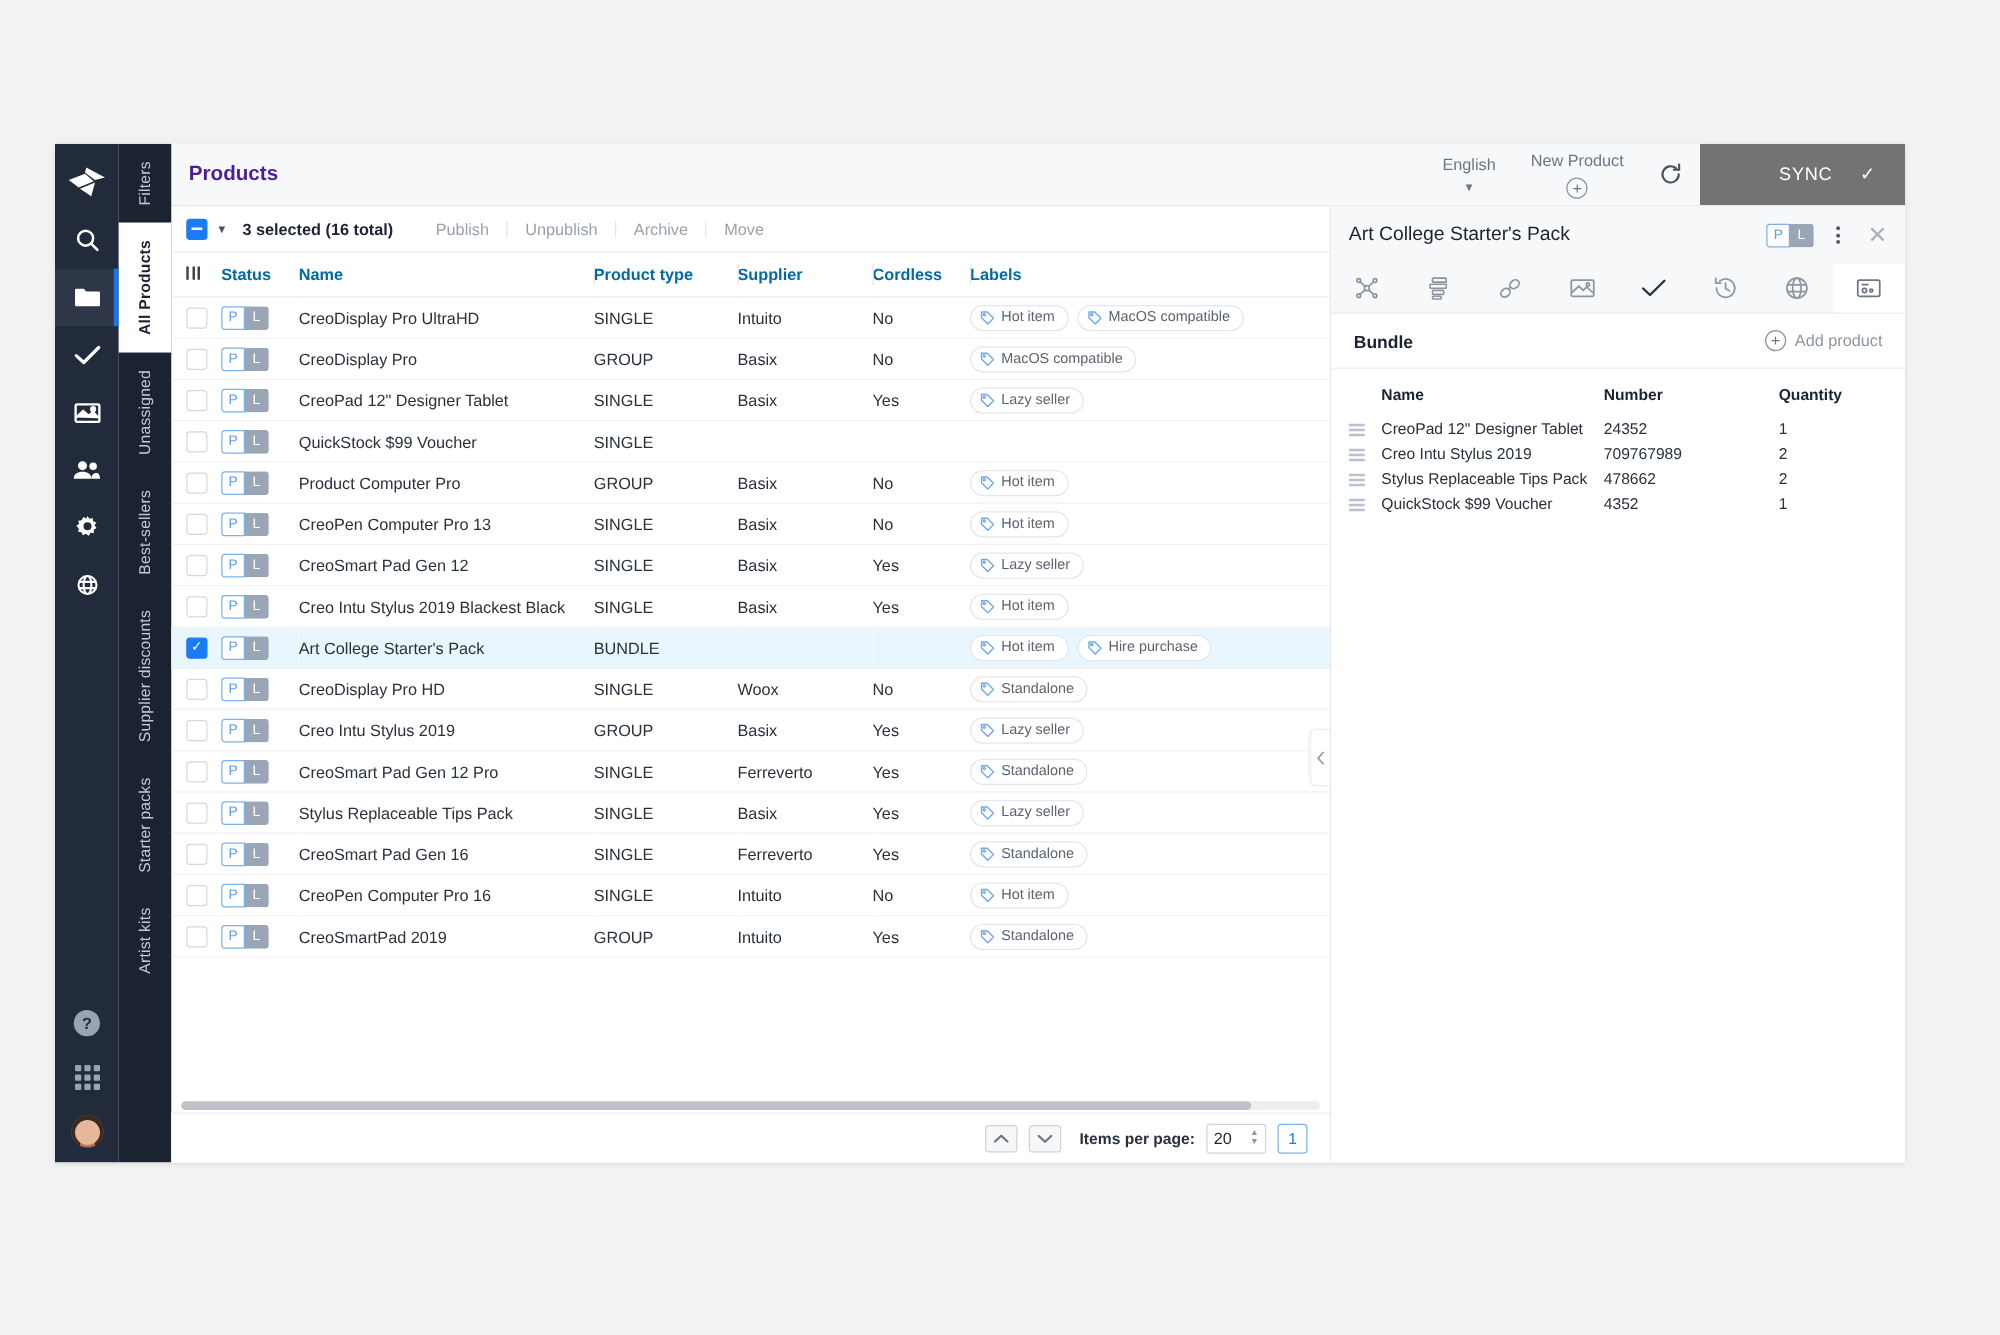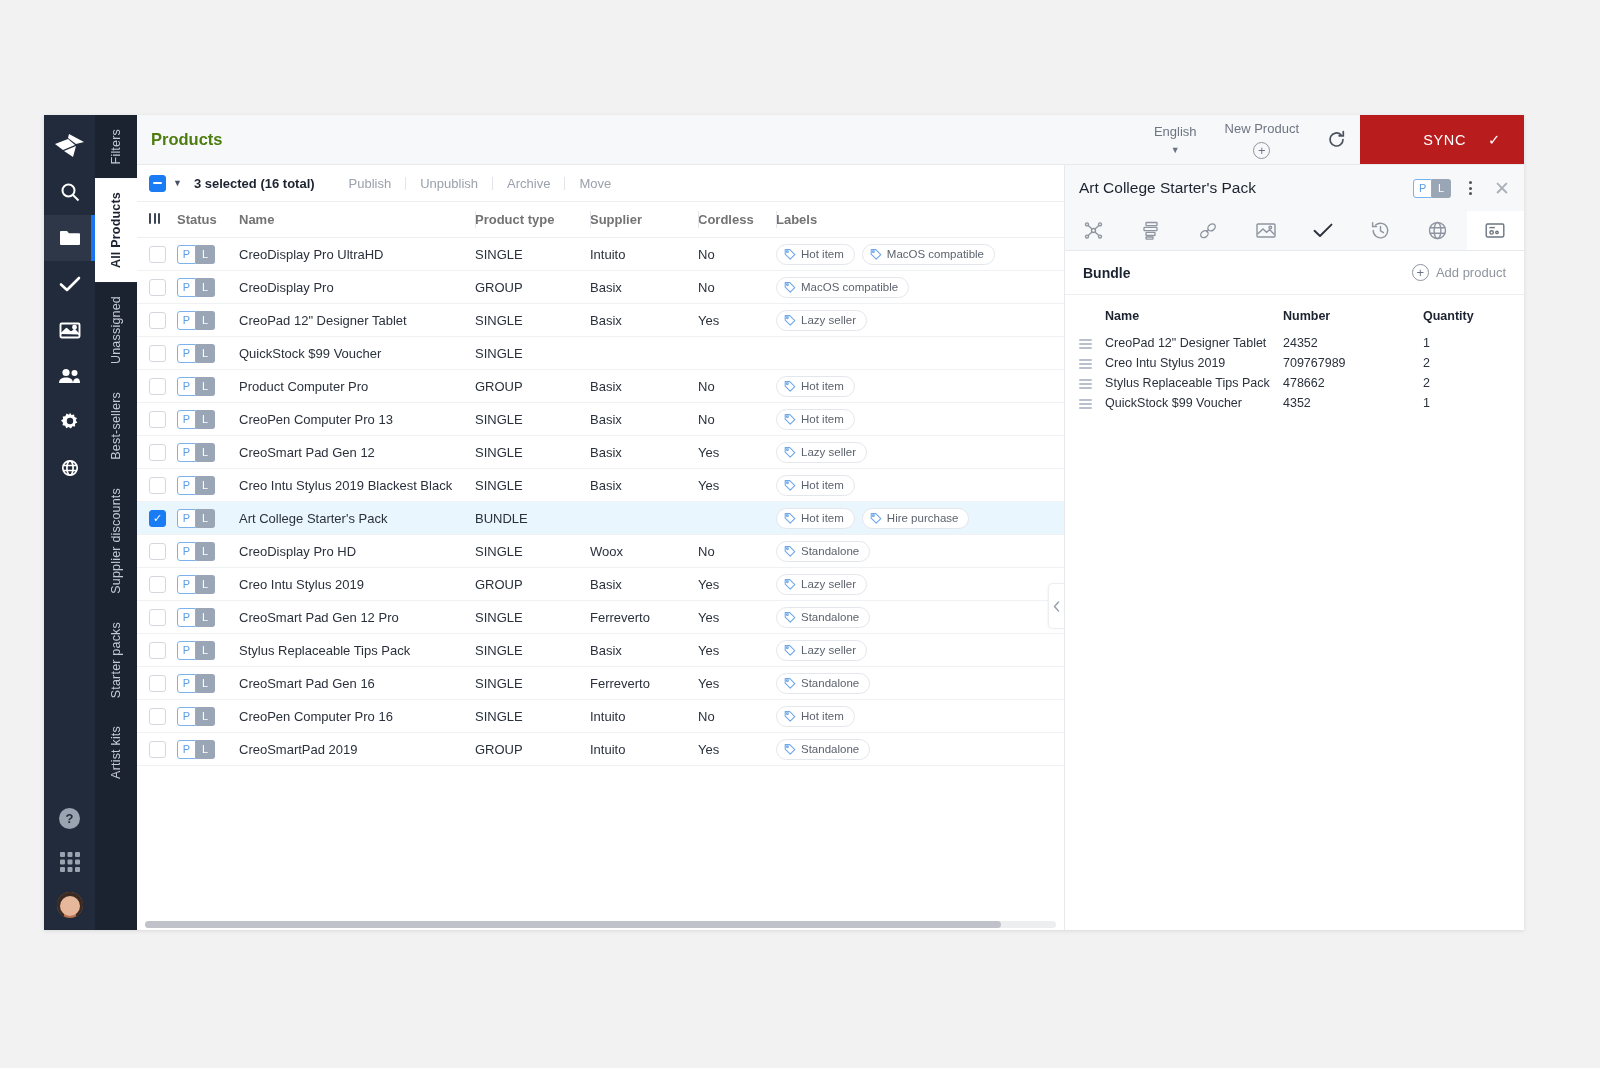--- a/index.html
+++ b/index.html
@@ -68,29 +68,29 @@
   .vtab.active { background: #ffffff; color: #1c2330; font-weight: bold; }
 
   
   .main { flex: 1 1 auto; display: flex; flex-direction: column; min-width: 0; background:#fff; }
 
   .topbar {
     height: 50px; flex: none; background: #f7f8f9;
     display: flex; align-items: center; padding: 0 0 0 14px;
     border-bottom: 1px solid #e7e9ec;
   }
-  .page-title { font-size: 16.5px; font-weight: bold; color: #4d7c0f; }
+  .page-title { font-size: 16.5px; font-weight: bold; color: #4c1d95; }
   .topbar-right { margin-left: auto; display: flex; align-items: center; height: 100%; }
   .tb-item { color: #6d7582; font-size: 13px; display: flex; align-items: center; gap: 6px; padding: 0 14px; flex-direction: column; }
   .caret { font-size: 9px; }
   .circ-plus { width: 17px; height: 17px; border-radius: 50%; border: 1.4px solid #8d949f;
     display: inline-flex; align-items: center; justify-content: center; font-size: 13px; line-height: 1; color:#6d7582;}
   .refresh { padding: 0 14px; color: #4a515c; display: flex; align-items: center; }
   .sync-btn {
-    background: #b91c1c; color: #fff; height: 100%;
+    background: #737373; color: #fff; height: 100%;
     display: flex; align-items: center; justify-content: center; gap: 22px;
     width: 164px; font-size: 14.5px; letter-spacing: .6px; font-weight: 500; padding-left: 40px;
   }
 
   
   .content { flex: 1 1 auto; display: flex; min-height: 0; position: relative; }
   .table-wrap { flex: 1 1 auto; display: flex; flex-direction: column; min-width: 0; position: relative; }
 
   .actionbar {
     height: 37px; flex: none; display: flex; align-items: center;
@@ -104,21 +104,21 @@
   .cb.indet::after { content:""; width:9px; height:2px; background:#fff; border-radius:1px; }
   .cb.checked { background: #1a7cf5; border-color: #1a7cf5; }
   .cb.checked::after { content:"✓"; color:#fff; font-size:11px; line-height:1; }
   .dd-caret { color:#46506a; font-size:9px; margin: 0 12px 0 7px; }
   .sel-count { font-size: 13px; color: #1c2330; font-weight: bold; margin-right: 20px; }
   .act-link { font-size: 13px; color: #9aa1ac; padding: 0 14px; }
   .act-sep { width:1px; height:13px; background:#e2e5e9; }
 
   table.products { width: 100%; border-collapse: collapse; table-layout: fixed; }
   table.products th {
-    font-size: 13px; color: #737373; font-weight: bold; text-align: left;
+    font-size: 13px; color: #0369a1; font-weight: bold; text-align: left;
     padding: 10px 0 10px 0; border-bottom: 1px solid #eceef1; position: relative;
   }
   table.products th.sep::before {
     content:""; position:absolute; left:0; top:9px; bottom:9px; width:1px; background:#e2e5e9;
   }
   table.products td {
     font-size: 13px; color: #2a313c; padding: 0; height: 33px;
     border-bottom: 1px solid #f0f1f3; vertical-align: middle;
   }
   tr.row.selected td { background: #eaf6fd; }
@@ -804,20 +804,43 @@
               <path d="M5.5 1 L1.5 5.5 L5.5 10"></path>
             </svg>
         </div>
 
         <div class="hscroll">
           <div class="track">
               <div class="thumb"></div>
             </div>
         </div>
 
+        <div class="pagebar">
+          <div class="pg-btn">
+            <svg width="12" height="8" viewBox="0 0 12 8" fill="none" stroke="#6b7480" stroke-width="1.8" stroke-linecap="round" stroke-linejoin="round">
+                <path d="M1 6.2 L6 1.6 L11 6.2"></path>
+              </svg>
+          </div>
+          <div class="pg-btn">
+            <svg width="12" height="8" viewBox="0 0 12 8" fill="none" stroke="#6b7480" stroke-width="1.8" stroke-linecap="round" stroke-linejoin="round">
+                <path d="M1 1.8 L6 6.4 L11 1.8"></path>
+              </svg>
+          </div>
+          <span class="pg-label">Items per page:</span>
+          <div class="pg-select">
+            <span>20</span>
+            <span class="spin">
+                <span>▲</span>
+                <span>▼</span>
+              </span>
+          </div>
+          <div class="pg-num">
+            <span>1</span>
+          </div>
+        </div>
       </div>
 
       <div class="panel">
         <div class="panel-head">
           <div class="panel-title">Art College Starter's Pack</div>
           <div class="pl">
             <span class="p">P</span>
             <span class="l">L</span>
           </div>
           <div class="kebab">

